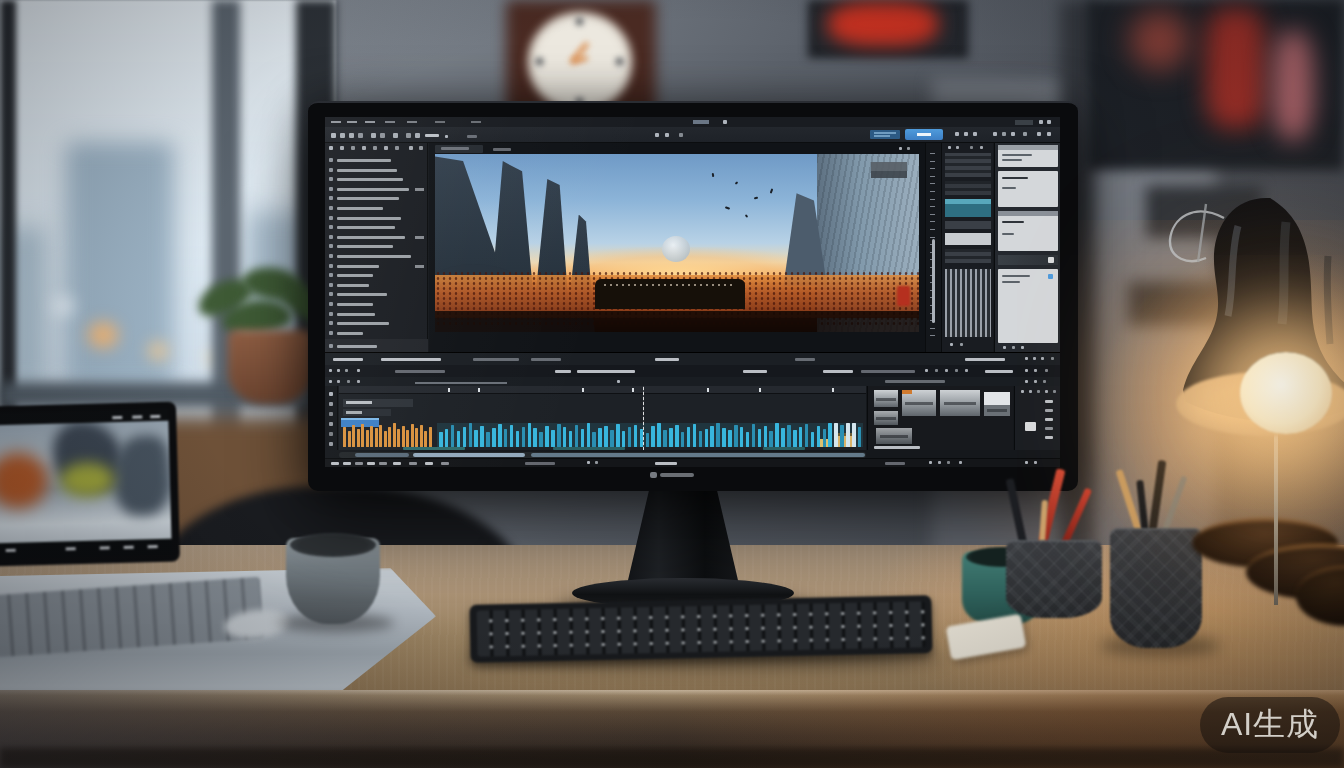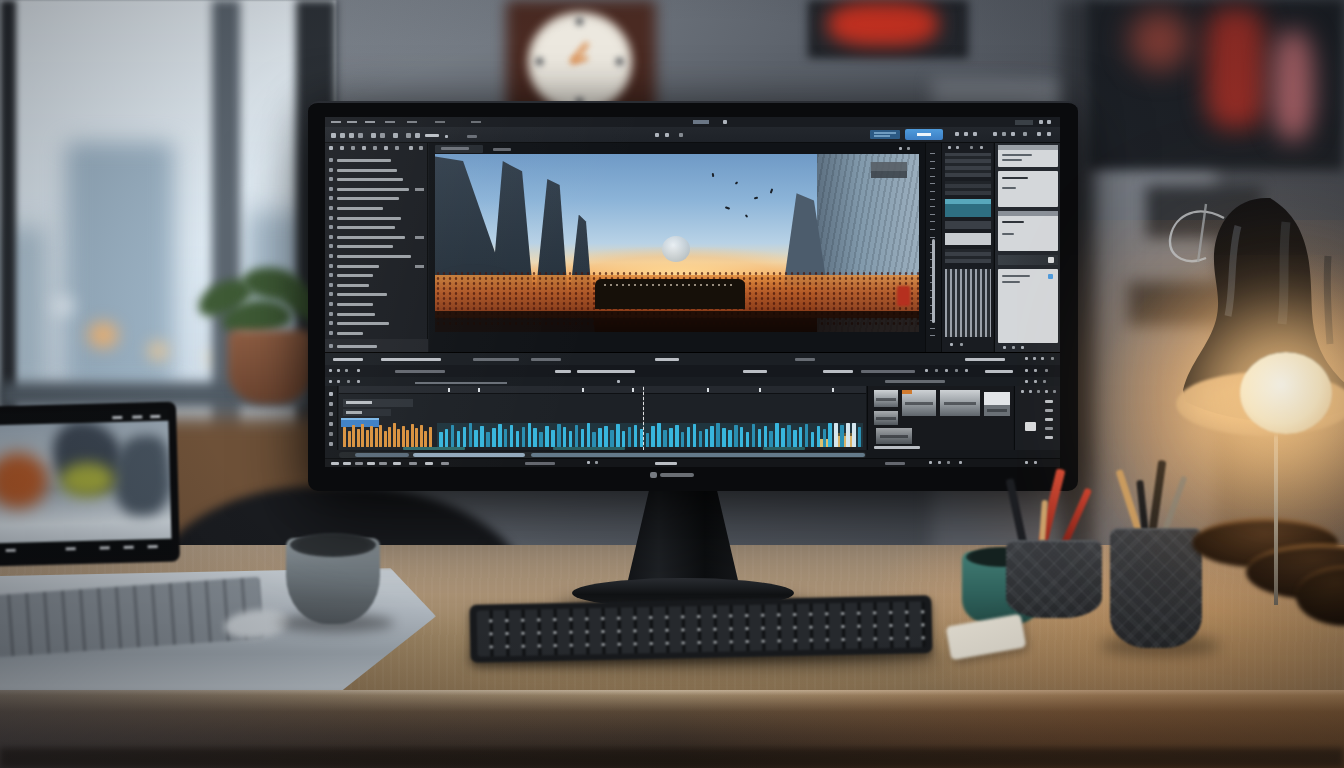--- a/index.html
+++ b/index.html
@@ -842,13 +842,16 @@
   </svg>
   <div class="lamp-rim"></div>
   <div class="lamp-bulb"></div>
 
   <div class="desk-front"></div>
   <div class="desk-front-tint"></div>
   <div class="desk-bottom-shade"></div>
 
   <div class="vignette"></div>
 
+  <div class="watermark">
+    <span>AI生成</span>
+  </div>
 </div>
 
 </body></html>

